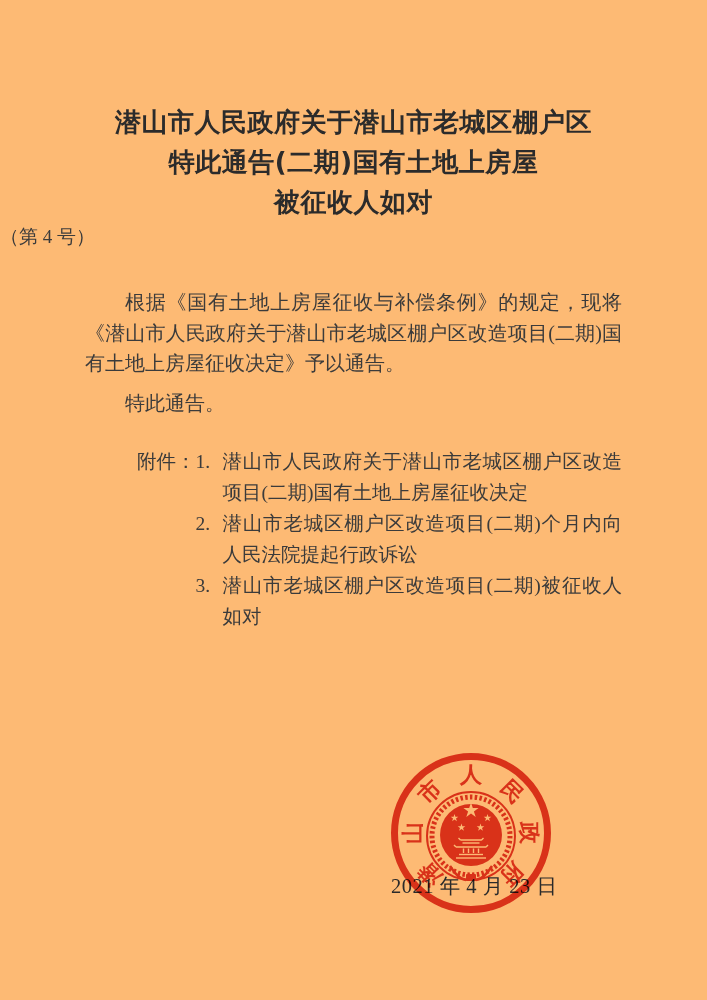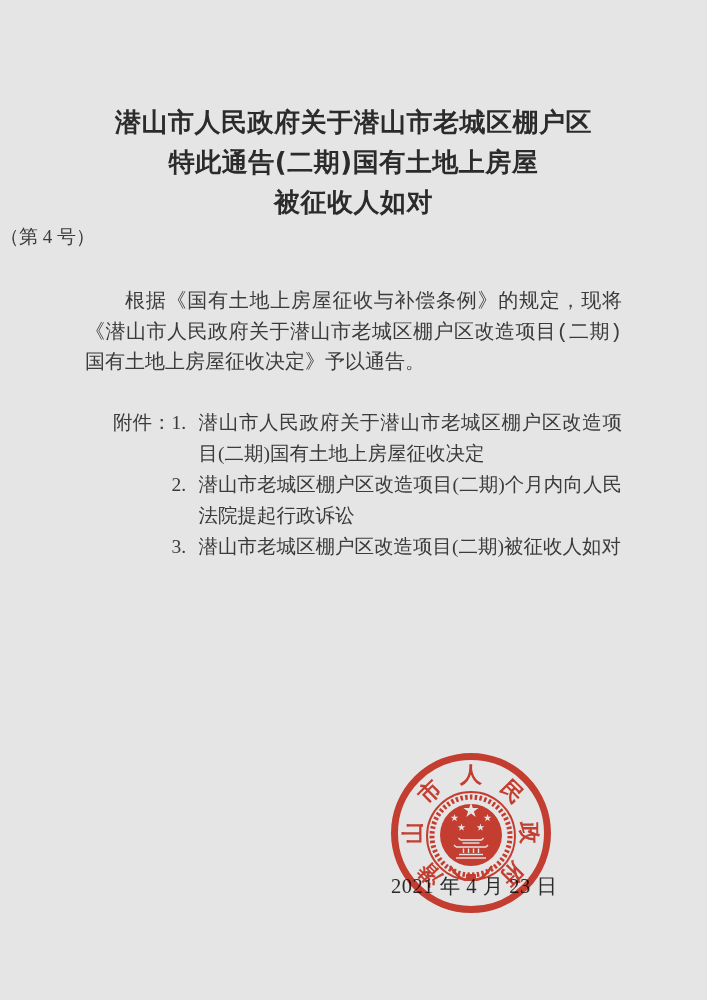--- a/index.html
+++ b/index.html
@@ -1,19 +1,19 @@
 <!DOCTYPE html>
 <html style="--seal-red: #d93a2b;"><head>
 <meta charset="utf-8">
 <style>
   html,body{margin:0;padding:0;background:#fff;}
   .page{
     position:relative;
     width:707px;height:1000px;
-    background:#e5e5e5;
+    background:#fdba74;
     overflow:hidden;
     font-family:"Liberation Serif","DejaVu Serif",serif;
     color:#3b3b3b;
   }
   .title{
     padding-top:102px;
     text-align:center;
     font-family:"DejaVu Sans","Liberation Sans",sans-serif;
     font-weight:700;
     font-size:26px;
@@ -31,25 +31,24 @@
     padding:0 85px;
   }
   .body-text{margin-top:35px;}
   .body-text p{
     margin:0 0 9px 0;
     font-size:20px;
     line-height:30.5px;
     text-align:justify;
     text-indent:2em;
     color:#3b3b3b;
-    font-family:Liberation Mono, monospace;
   }
   .attachments{
     display:flex;
-    margin:28px 0 0 28px;
+    margin:28px 0 0 52px;
     font-size:19.5px;
     line-height:31px;
   }
   .attach-label{flex:none;white-space:nowrap;}
   .attach-list{flex:1;min-width:0;}
   .attach-item{display:flex;}
   .attach-item .num{flex:none;width:27px;}
   .attach-item .txt{flex:1;text-align:justify;}
   .seal{
     position:absolute;
@@ -82,20 +81,21 @@
     <div>潜山市人民政府关于潜山市老城区棚户区</div>
     <div>特此通告(二期)国有土地上房屋</div>
     <div>被征收人如对</div>
   </div>
 
   <div class="doc-number">（第 4 号）</div>
 
   <div class="content">
     <div class="body-text">
       <p>根据《国有土地上房屋征收与补偿条例》的规定，现将《潜山市人民政府关于潜山市老城区棚户区改造项目(二期)国有土地上房屋征收决定》予以通告。</p>
+      <p>特此通告。</p>
     </div>
 
     <div class="attachments">
       <div class="attach-label">附件：</div>
       <div class="attach-list">
         <div class="attach-item">
           <span class="num">1.</span>
           <span class="txt">潜山市人民政府关于潜山市老城区棚户区改造项目(二期)国有土地上房屋征收决定</span>
         </div>
         <div class="attach-item">

